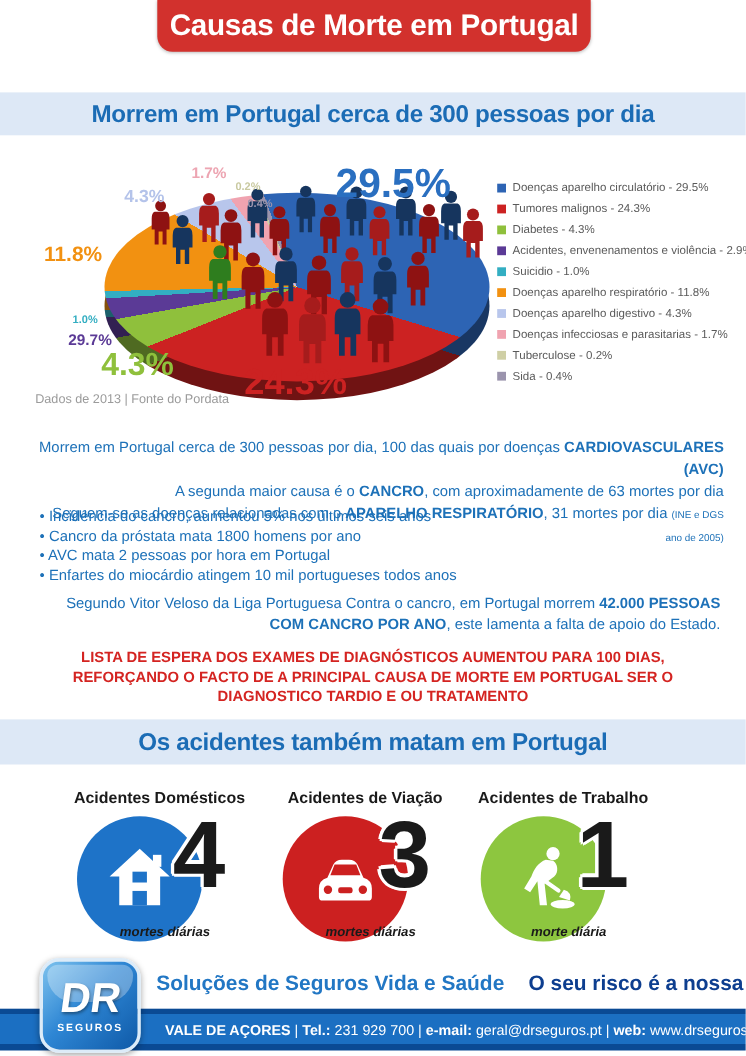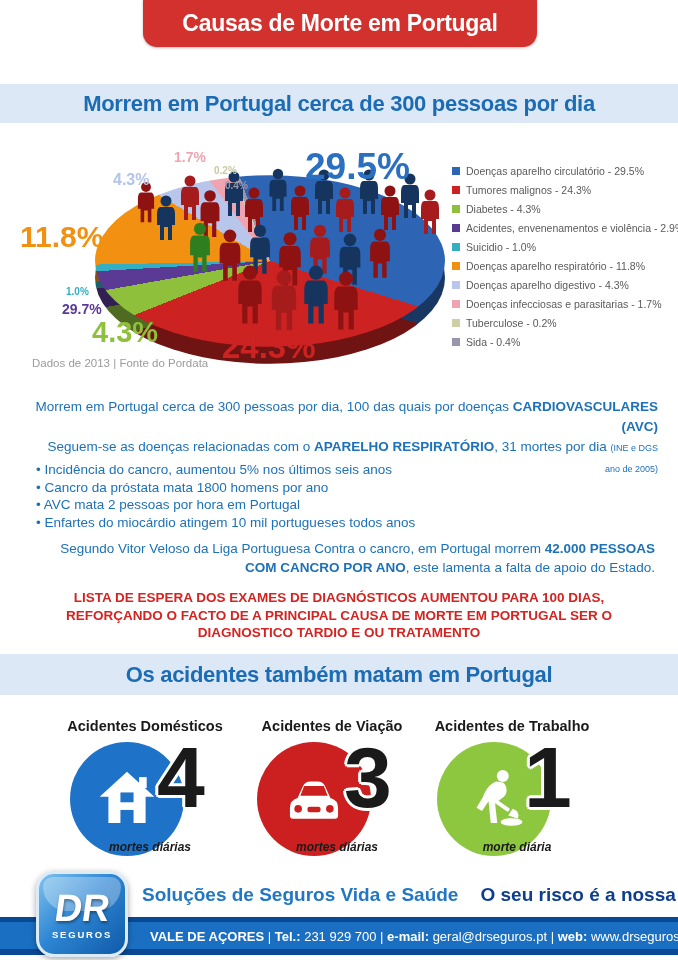--- a/index.html
+++ b/index.html
@@ -5,21 +5,21 @@
   * { margin:0; padding:0; box-sizing:border-box; }
   html,body { width:678px; height:960px; }
   body { position:relative; background:#fff; overflow:hidden;
          font-family:"Liberation Sans", sans-serif; }
 
   
   .banner { position:absolute; left:143px; top:0; width:394px; height:47px;
             background:#d2312d; border-radius:0 0 14px 14px;
             display:flex; align-items:center; justify-content:center;
             box-shadow:0 1px 3px rgba(0,0,0,.25); }
-  .banner span { color:#fff; font-size:23px; font-weight:700; letter-spacing:-.3px; }
+  .banner span { color:#fff; font-size:27px; font-weight:700; letter-spacing:-.3px; }
 
   
   .band { position:absolute; left:0; width:678px; height:39px; background:#dde8f6;
           display:flex; align-items:center; justify-content:center; }
   .band span { color:#1b6cb5; font-size:22px; font-weight:700; letter-spacing:-.3px; }
   #band1 { top:84px; }
   #band2 { top:654px; height:41px; }
 
   
   #chart { position:absolute; left:0; top:130px; width:678px; height:260px; }
@@ -27,21 +27,21 @@
               border-radius:50%; transform:scaleY(0.49); }
   #pie-depth { top:-27px; filter:brightness(.55); }
   #pie-top   { top:-44px; }
   #people { position:absolute; left:88px; top:18px; width:374px; height:205px; }
   .pct { position:absolute; font-weight:700; line-height:1; }
   .pl-0 { left:305px; top:18px;  font-size:37px; }
   .pl-1 { left:222px; top:200px; font-size:33px; }
   .pl-2 { left:92px;  top:188px; font-size:29px; }
   .pl-3 { left:62px;  top:172px; font-size:14px; }
   .pl-4 { left:66px;  top:157px; font-size:10px; }
-  .pl-5 { left:20px;  top:92px;  font-size:30px; }
+  .pl-5 { left:40px;  top:92px;  font-size:19px; }
   .pl-6 { left:113px; top:42px;  font-size:16px; }
   .pl-7 { left:174px; top:20px;  font-size:14px; }
   .pl-8 { left:214px; top:36px;  font-size:10px; }
   .pl-9 { left:225px; top:51px;  font-size:10px; }
   #pie-caption { position:absolute; left:32px; top:227px; font-size:11.5px; color:#9b9b9b; }
 
   #legend { position:absolute; left:452px; top:31px; }
   .legend-row { display:flex; align-items:center; height:19px; }
   .legend-swatch { width:8px; height:8px; margin-right:6px; flex:0 0 8px; }
   .legend-row span:last-child { font-size:10.5px; color:#5a5a5a; white-space:nowrap; }
@@ -193,20 +193,21 @@
       </div>
     <div class="legend-row">
         <span class="legend-swatch" style="background: rgb(155, 148, 173);"></span>
         <span>Sida - 0.4%</span>
       </div>
   </div>
 </div>
 
 <div id="intro" class="blue-text">
   <div><span>Morrem em Portugal cerca de 300 pessoas por dia, 100 das quais por doenças </span><b>CARDIOVASCULARES (AVC)</b></div>
+  <div><span>A segunda maior causa é o </span><b>CANCRO</b><span>, com aproximadamente de 63 mortes por dia</span></div>
   <div><span>Seguem-se as doenças relacionadas com o </span><b>APARELHO RESPIRATÓRIO</b><span>, 31 mortes por dia </span><span class="tiny">(INE e DGS ano de 2005)</span></div>
 </div>
 
 <ul id="bullets">
   <li>Incidência do cancro, aumentou 5% nos últimos seis anos</li>
   <li>Cancro da próstata mata 1800 homens por ano</li>
   <li>AVC mata 2 pessoas por hora em Portugal</li>
   <li>Enfartes do miocárdio atingem 10 mil portugueses todos anos</li>
 </ul>
 

